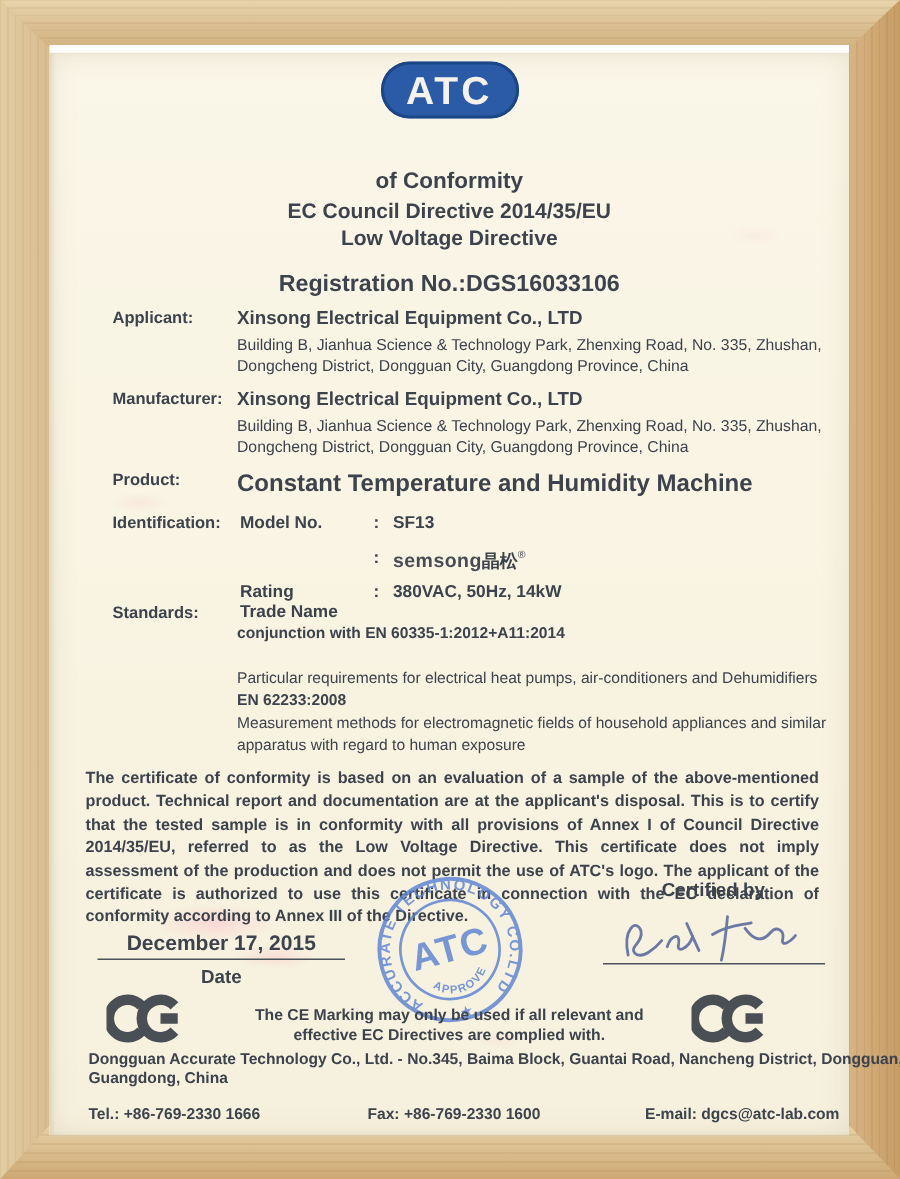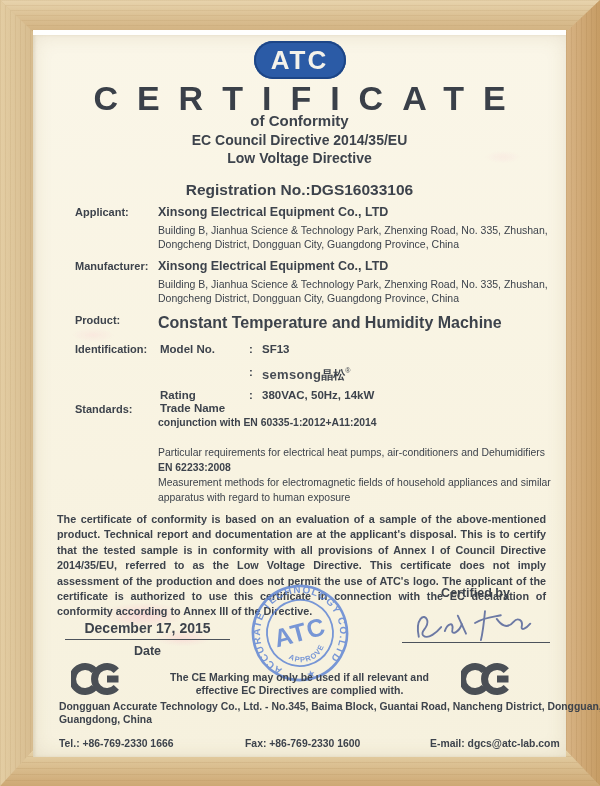--- a/index.html
+++ b/index.html
@@ -90,21 +90,20 @@
 <div class="wood wood-top"></div>
 <div class="wood wood-bottom"></div>
 <div class="wood wood-left"></div>
 <div class="wood wood-right"></div>
 
 <div class="paper">
 
   <div class="logo-pill">
     <span>ATC</span>
   </div>
-  <div class="t cert-title">CERTIFICATE</div>
   <div class="t h-sub">of Conformity</div>
   <div class="t h-ec">EC Council Directive 2014/35/EU</div>
   <div class="t h-lv">Low Voltage Directive</div>
   <div class="t h-reg">Registration No.:DGS16033106</div>
 
   <div class="t lbl" style="top:171px;">Applicant:</div>
   <div class="t val" style="top:170px;">Xinsong Electrical Equipment Co., LTD</div>
   <div class="t addr" style="top:189px;">Building B, Jianhua Science &amp; Technology Park, Zhenxing Road, No. 335, Zhushan,</div>
   <div class="t addr" style="top:203px;">Dongcheng District, Dongguan City, Guangdong Province, China</div>
 

